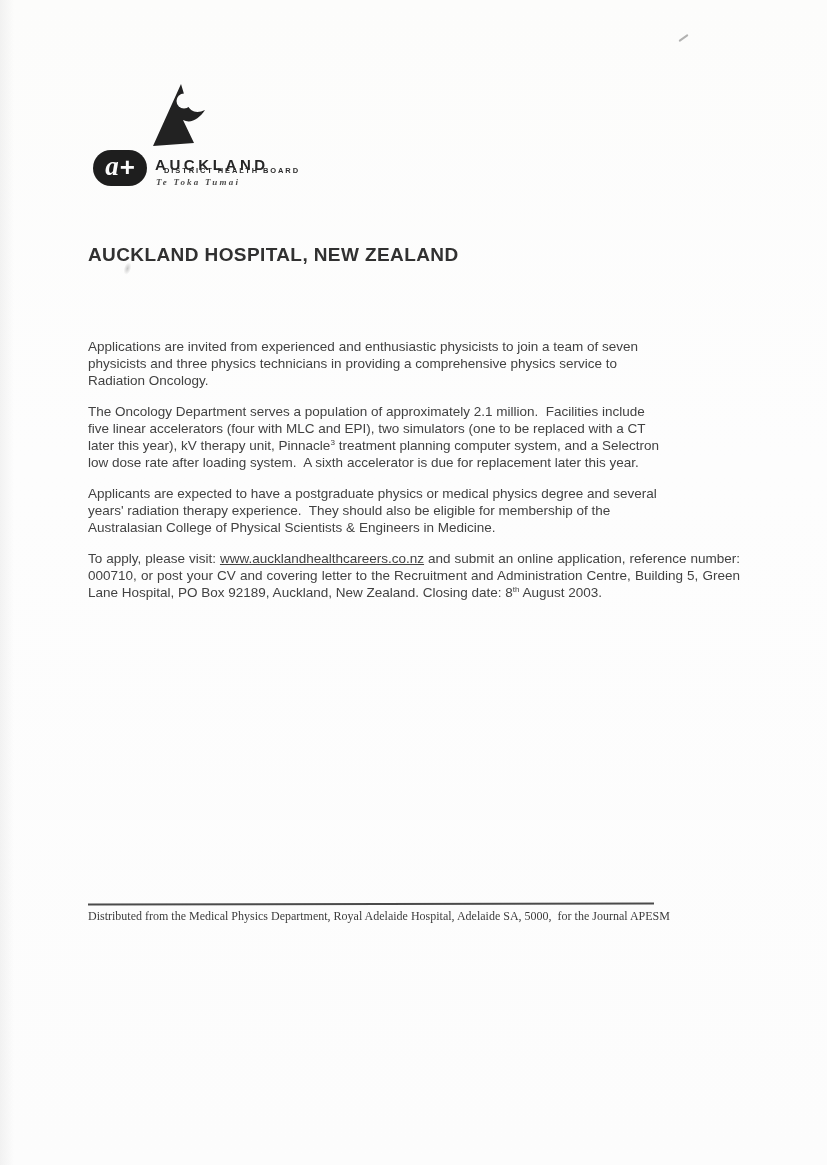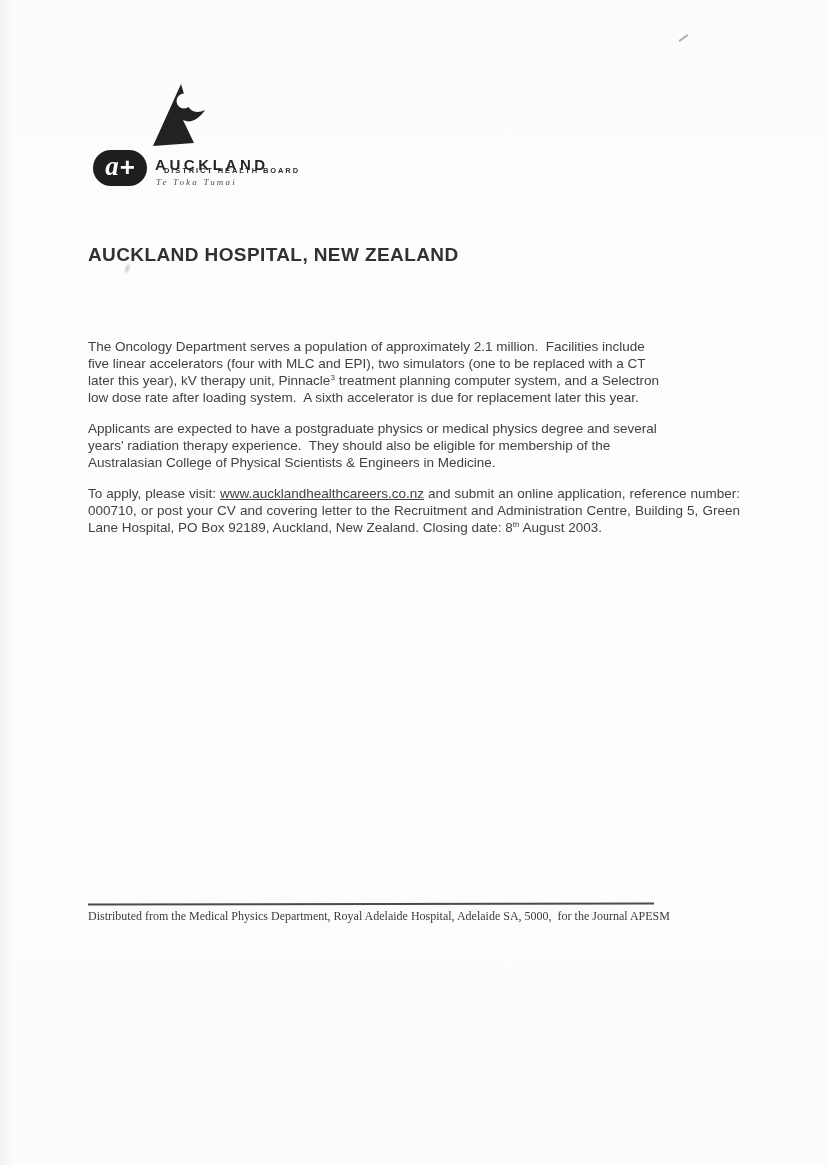--- a/index.html
+++ b/index.html
@@ -43,21 +43,21 @@
   }
   .logo-sub {
     position: absolute; left: 63px; top: 82px;
     font-size: 7.5px; font-weight: bold; letter-spacing: 1.9px;
     color: #2c2c2c; white-space: nowrap; margin-left: 8px;
   }
   .logo-maori {
     position: absolute; left: 63px; top: 93px;
     font-family: "Liberation Serif", serif; font-style: italic;
     font-size: 9px; letter-spacing: 2.2px;
-    color: #4c4c4c; white-space: nowrap;
+    color: #4c4c4c; white-space: nowrap; font-weight: bold;
   }
 
   
   .title-block { position: absolute; left: 88px; top: 245px; width: 597px; text-align: left; }
   .doc-title {
     margin: 0 0 21px 0;
     font-size: 19px; font-weight: bold; letter-spacing: 0.4px;
     color: #313131; line-height: 20px;
   }
 
@@ -125,20 +125,23 @@
     <div class="logo-org">AUCKLAND</div>
     <div class="logo-sub">DISTRICT HEALTH BOARD</div>
     <div class="logo-maori">Te Toka Tumai</div>
   </div>
 
   <div class="title-block">
     <h1 class="doc-title">AUCKLAND HOSPITAL, NEW ZEALAND</h1>
   </div>
 
   <div class="body-block">
+      <p class="body-par"><span>Applications are invited from experienced and enthusiastic physicists to join a team of seven
+physicists and three physics technicians in providing a comprehensive physics service to
+Radiation Oncology.</span></p>
       <p class="body-par"><span>The Oncology Department serves a population of approximately 2.1 million.  Facilities include
 five linear accelerators (four with MLC and EPI), two simulators (one to be replaced with a CT
 later this year), kV therapy unit, Pinnacle</span><sup>3</sup><span> treatment planning computer system, and a Selectron
 low dose rate after loading system.  A sixth accelerator is due for replacement later this year.</span></p>
       <p class="body-par"><span>Applicants are expected to have a postgraduate physics or medical physics degree and several
 years' radiation therapy experience.  They should also be eligible for membership of the
 Australasian College of Physical Scientists &amp; Engineers in Medicine.</span></p>
       <p class="body-par justify"><span>To apply, please visit: </span><span class="doc-link">www.aucklandhealthcareers.co.nz</span><span> and submit an online application, reference number: 000710, or post your CV and covering letter to the Recruitment and Administration Centre, Building 5, Green Lane Hospital, PO Box 92189, Auckland, New Zealand. Closing date: 8</span><sup>th</sup><span> August 2003.</span></p>
     </div>
 

